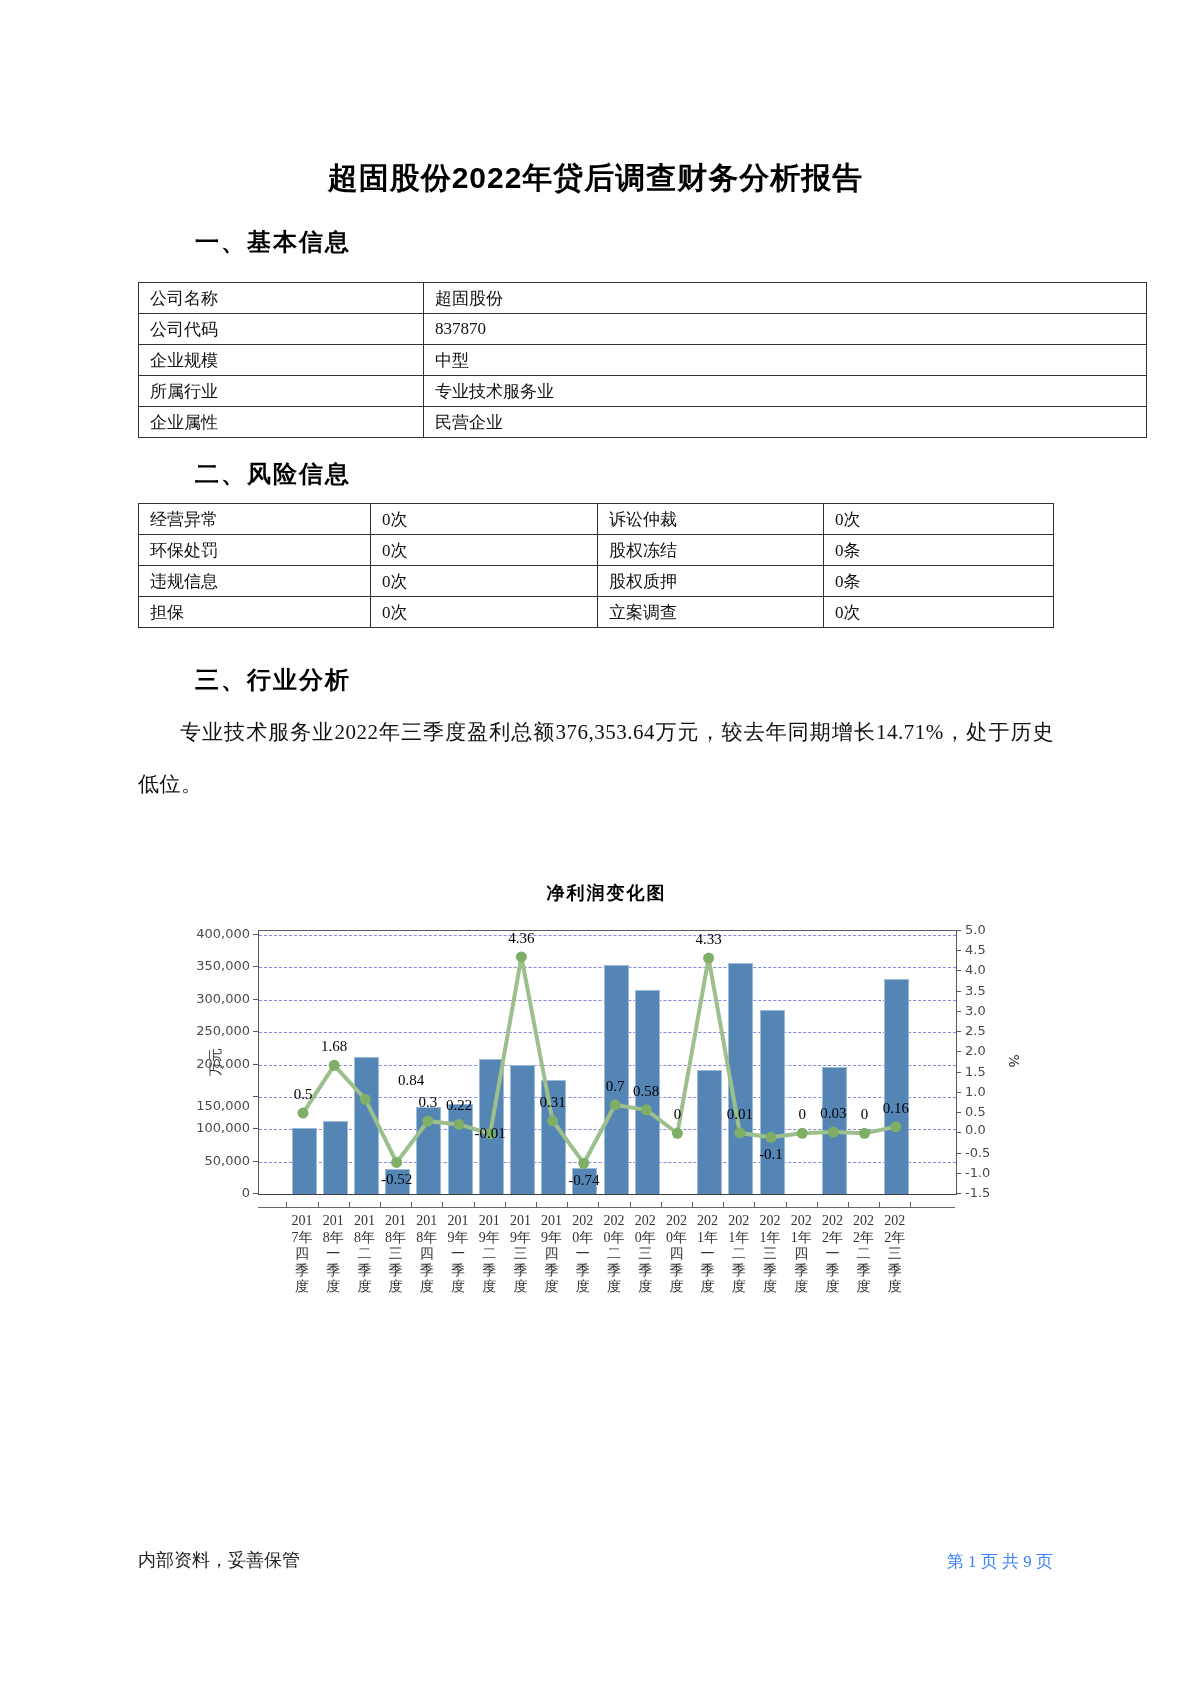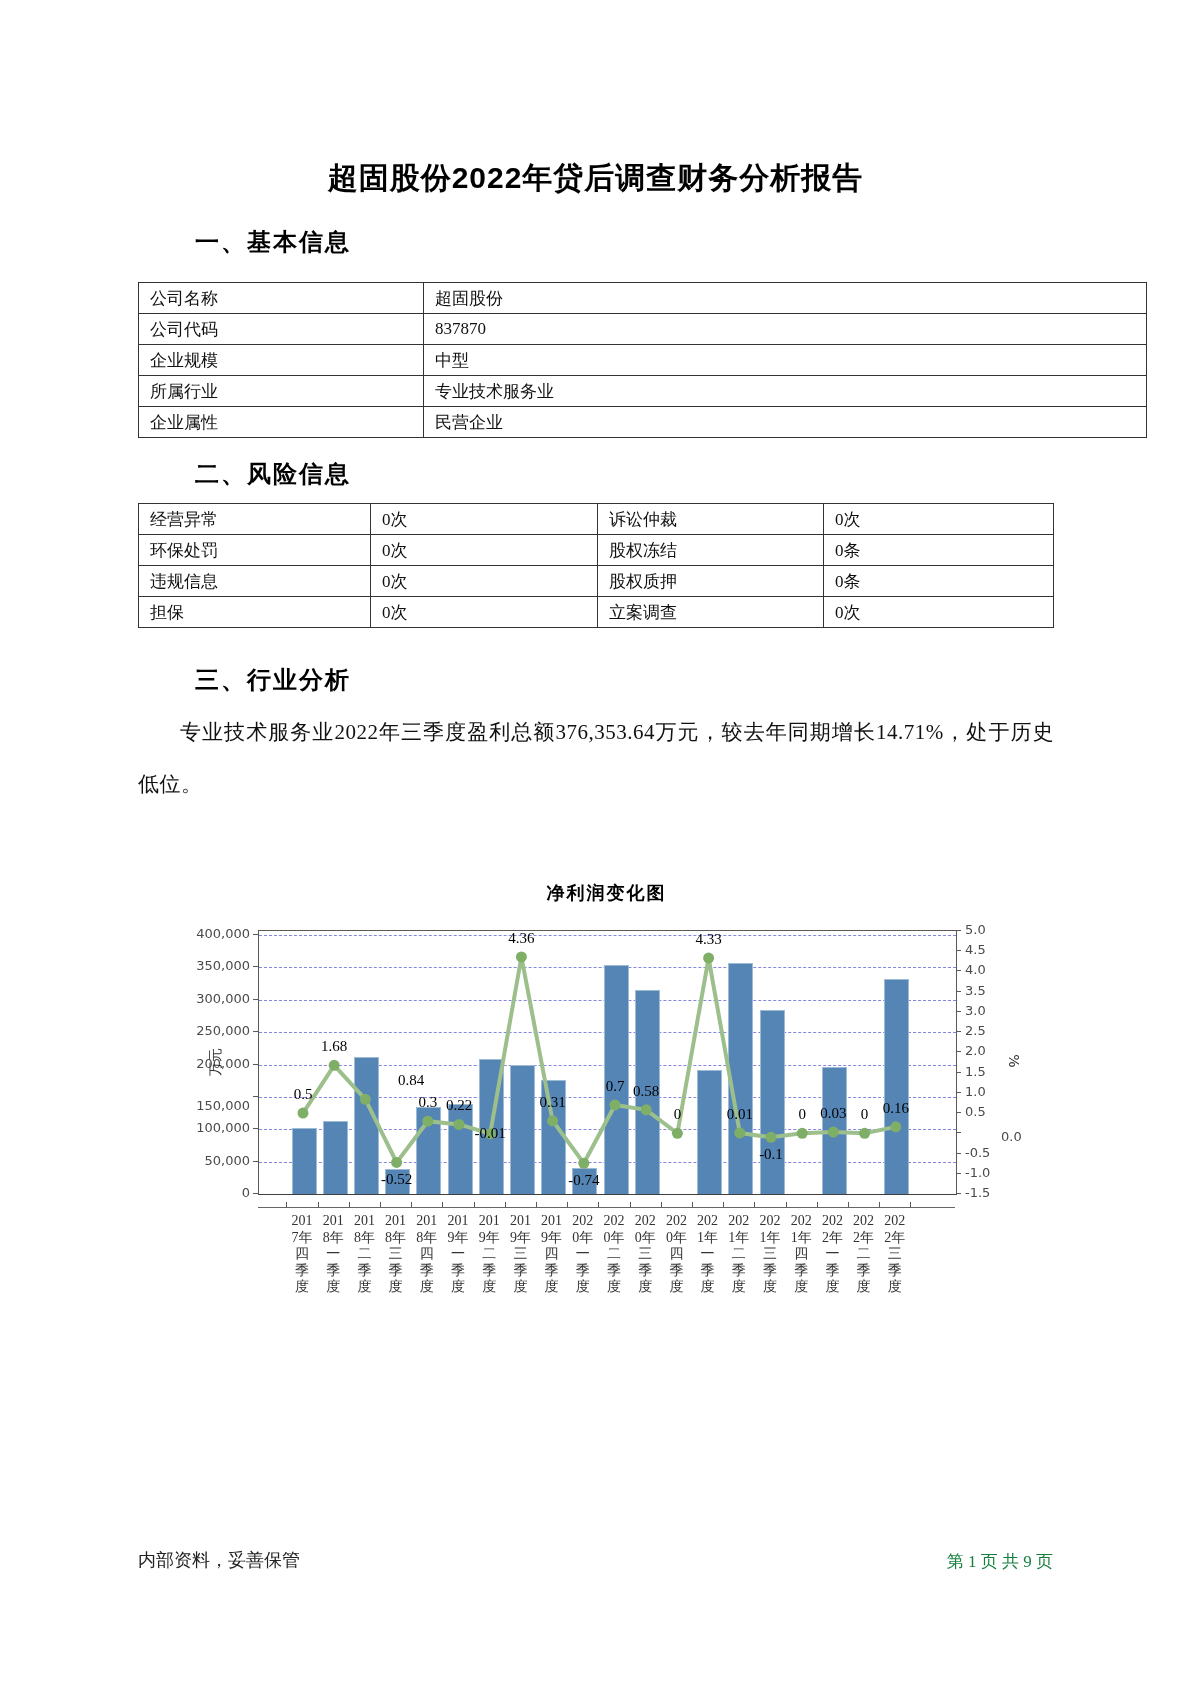--- a/index.html
+++ b/index.html
@@ -34,21 +34,21 @@
   .xcat{position:absolute;width:32px;text-align:center;font-size:14px;line-height:16.5px;color:#333;top:358px;}
   #legend-wrap{left:20px;top:444px;width:697px;display:flex;justify-content:center;}
   #legend{display:inline-flex;align-items:center;gap:12px;border:2px solid #4a4a4a;background:#fff;padding:6px 14px;font-size:16px;color:#222;}
   .legend-item{display:inline-flex;align-items:center;gap:6px;}
   .legend-swatch{width:14px;height:14px;background:#5585B5;display:inline-block;}
   .legend-line{position:relative;width:30px;height:12px;display:inline-block;}
   .legend-line .seg{position:absolute;left:0;top:5px;width:30px;height:3px;background:#9CBF8C;}
   .legend-line .dot{position:absolute;left:10px;top:1px;width:10px;height:10px;border-radius:50%;background:#7FAF67;}
   
   #footer-left{left:138px;top:1548px;font-size:18px;color:#222;}
-  #footer-right{right:138px;top:1550px;font-size:17px;color:#15803d;text-align:right;}
+  #footer-right{right:138px;top:1550px;font-size:17px;color:#3b82f6;text-align:right;}
 </style>
 </head>
 <body>
 
 <h1 class="abs" id="report-title">超固股份2022年贷后调查财务分析报告</h1>
 
 <div class="abs sec-heading" id="heading-basic">一、基本信息</div>
 
 <table class="abs" id="table-basic">
   <colgroup>
@@ -224,21 +224,21 @@
     <div class="ytick-label right" style="left: 727px; top: 168.154px;">2.5</div>
     <div class="tick" style="width: 5px; height: 1px; left: 718px; top: 176.154px;"></div>
     <div class="ytick-label right" style="left: 727px; top: 188.385px;">2.0</div>
     <div class="tick" style="width: 5px; height: 1px; left: 718px; top: 196.385px;"></div>
     <div class="ytick-label right" style="left: 727px; top: 208.615px;">1.5</div>
     <div class="tick" style="width: 5px; height: 1px; left: 718px; top: 216.615px;"></div>
     <div class="ytick-label right" style="left: 727px; top: 228.846px;">1.0</div>
     <div class="tick" style="width: 5px; height: 1px; left: 718px; top: 236.846px;"></div>
     <div class="ytick-label right" style="left: 727px; top: 249.077px;">0.5</div>
     <div class="tick" style="width: 5px; height: 1px; left: 718px; top: 257.077px;"></div>
-    <div class="ytick-label right" style="left: 727px; top: 274px; margin-left: 36px;">0.0</div>
+    <div class="ytick-label right" style="left: 727px; top: 267px;">0.0</div>
     <div class="tick" style="width: 5px; height: 1px; left: 718px; top: 277.308px;"></div>
     <div class="ytick-label right" style="left: 727px; top: 289.538px;">-0.5</div>
     <div class="tick" style="width: 5px; height: 1px; left: 718px; top: 297.538px;"></div>
     <div class="ytick-label right" style="left: 727px; top: 309.769px;">-1.0</div>
     <div class="tick" style="width: 5px; height: 1px; left: 718px; top: 317.769px;"></div>
     <div class="ytick-label right" style="left: 727px; top: 330px;">-1.5</div>
     <div class="tick" style="width: 5px; height: 1px; left: 718px; top: 338px;"></div>
     <div class="axis-unit" style="left: -36px; top: 197.5px; transform: rotate(-90deg);">万元</div>
     <div class="axis-unit" style="left: 769px; top: 197.5px; transform: rotate(90deg);">%</div>
     <div class="tick" style="width: 1px; height: 5px; left: 48.4px; top: 347px;"></div>

